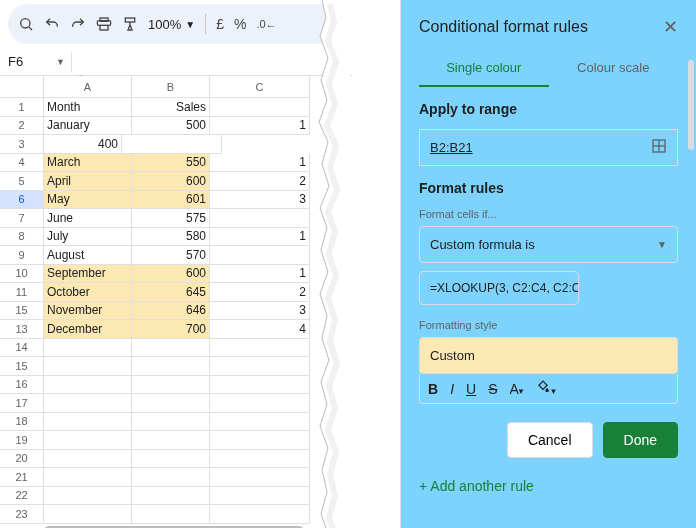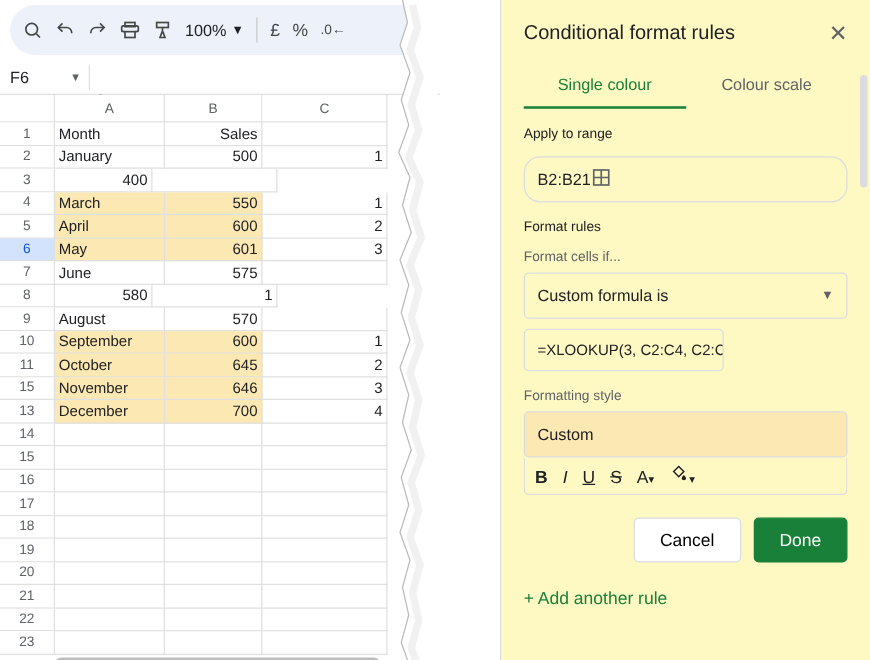--- a/index.html
+++ b/index.html
@@ -28,33 +28,33 @@
     .cell.num { justify-content: flex-end; }
     .cell.hl { background: #fce8b2; }
     .scrollbar { height: 10px; background: #bdbdbd; border-radius: 5px; margin: 2px 44px 0 44px; width: 260px; }
     
     .torn { position: absolute; top: 0; bottom: 0; width: 34px; pointer-events: none; }
     .torn.t1 { left: 316px; }
     .torn svg { width: 100%; height: 100%; }
     
     .mid { flex: 1; background: #fff; }
     
-    .panel { width: 296px; background: #fef9c3; border-left: 1px solid #ddd; display: flex; flex-direction: column; }
+    .panel { width: 296px; background: #7dd3fc; border-left: 1px solid #ddd; display: flex; flex-direction: column; }
     .panel-hdr { display: flex; justify-content: space-between; align-items: center; padding: 16px 18px 12px 18px; }
     .panel-hdr h2 { font-size: 16px; font-weight: 400; }
     .close { cursor: pointer; color: #5f6368; font-size: 18px; }
     
     .tabs { display: flex; padding: 0 18px; }
     .tab { flex: 1; text-align: center; padding: 10px 0; font-size: 13px; cursor: pointer; color: #5f6368; }
     .tab.active { color: #188038; border-bottom: 2px solid #188038; font-weight: 500; }
     
     .section { padding: 14px 18px 0 18px; }
-    .section-label { font-size: 11px; font-weight: 400; color: #202124; margin-bottom: 12px; }
+    .section-label { font-size: 14px; font-weight: 700; color: #202124; margin-bottom: 12px; }
     .sub-label { font-size: 11px; color: #5f6368; margin-bottom: 6px; }
-    .input-box { border: 1px solid #dadce0; border-radius: 13px; padding: 8px 10px; font-size: 13px; display: flex; align-items: center; justify-content: flex-start; }
+    .input-box { border: 1px solid #dadce0; border-radius: 0; padding: 8px 10px; font-size: 13px; display: flex; align-items: center; justify-content: space-between; text-decoration: underline; }
     .input-box .grid-ic { color: #5f6368; }
     .select-box { border: 1px solid #dadce0; border-radius: 4px; padding: 10px; font-size: 13px; display: flex; justify-content: space-between; align-items: center; cursor: pointer; }
     .formula-box { border: 1px solid #dadce0; border-radius: 4px; padding: 9px 10px; font-size: 12px; width: 160px; white-space: nowrap; overflow: hidden; margin-top: 8px; }
     .style-preview { background: #fce8b2; border: 1px solid #dadce0; border-radius: 4px; padding: 10px; font-size: 13px; margin-top: 4px; }
     .style-tools { border: 1px solid #dadce0; border-top: none; border-radius: 0 0 4px 4px; padding: 6px 8px; display: flex; gap: 12px; align-items: center; }
     .style-tools span { cursor: pointer; font-size: 14px; }
     .btn-row { display: flex; justify-content: flex-end; gap: 10px; padding: 18px 18px 12px 18px; }
     .btn { padding: 9px 20px; border-radius: 4px; font-size: 14px; cursor: pointer; border: 1px solid #dadce0; background: #fff; }
     .btn.primary { background: #188038; color: #fff; border-color: #188038; font-weight: 500; }
     .add-rule { color: #188038; font-size: 14px; padding: 8px 18px; cursor: pointer; font-weight: 500; }
@@ -157,20 +157,21 @@
           <div class="cell col-c num">3</div>
         </div>
         <div class="grid-row">
           <div class="row-hdr">7</div>
           <div class="cell col-a">June</div>
           <div class="cell col-b num">575</div>
           <div class="cell col-c num"></div>
         </div>
         <div class="grid-row">
           <div class="row-hdr">8</div>
+          <div class="cell col-a">July</div>
           <div class="cell col-b num">580</div>
           <div class="cell col-c num">1</div>
         </div>
         <div class="grid-row">
           <div class="row-hdr">9</div>
           <div class="cell col-a">August</div>
           <div class="cell col-b num">570</div>
           <div class="cell col-c num"></div>
         </div>
         <div class="grid-row">

